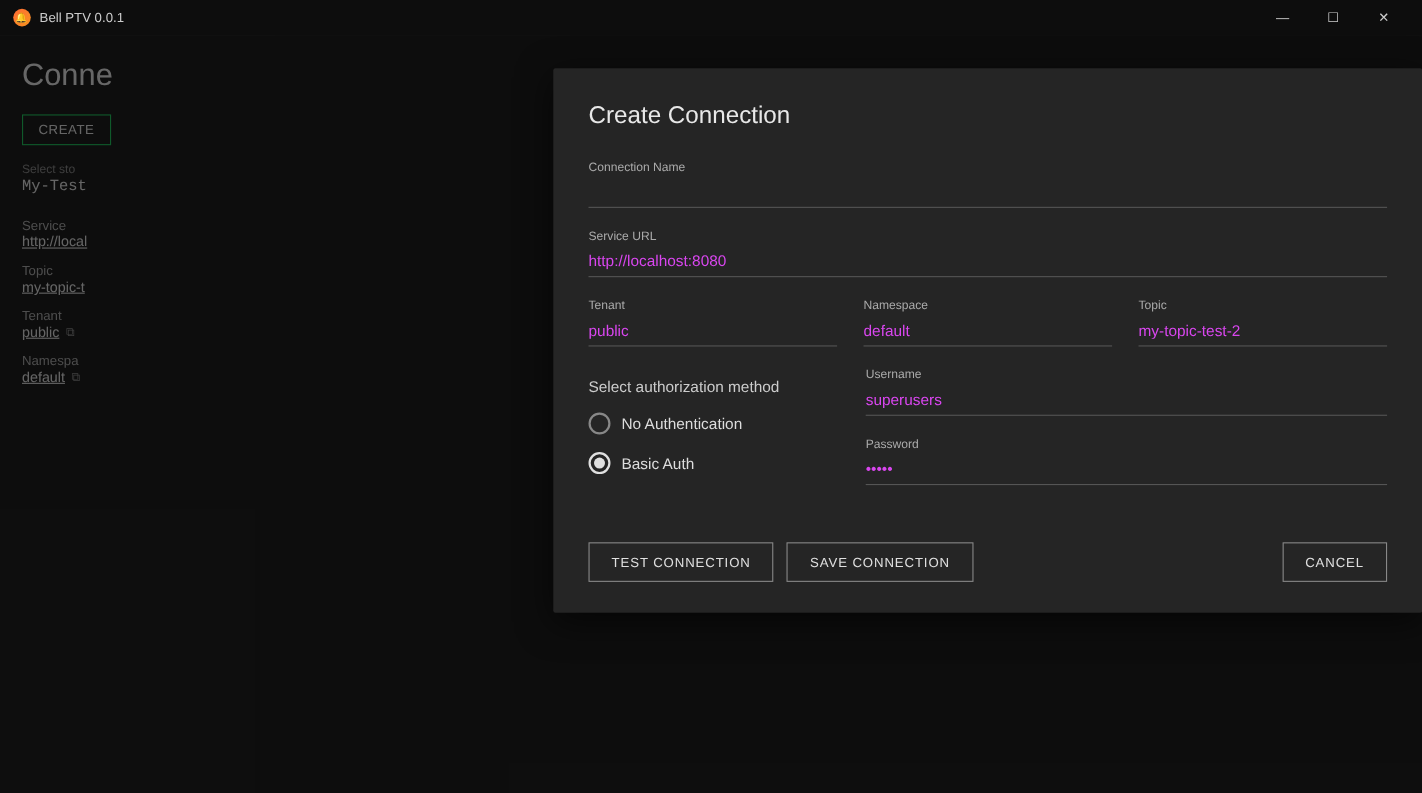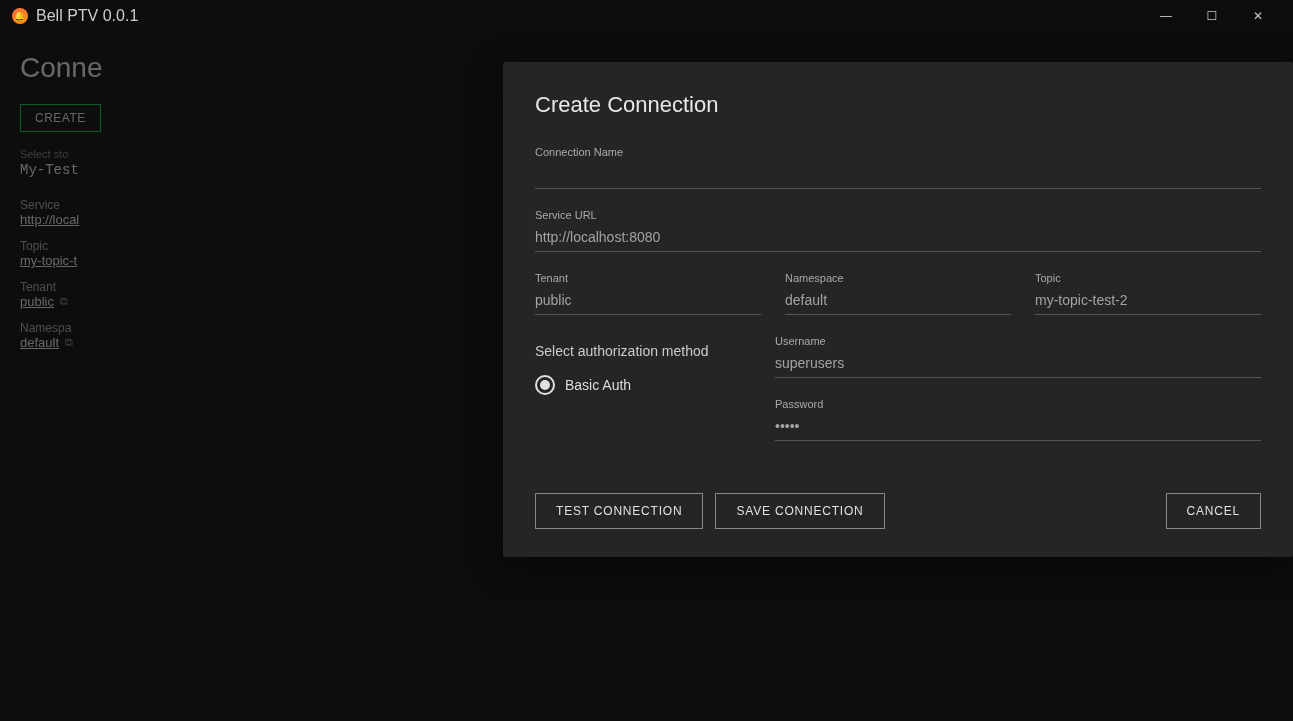--- a/index.html
+++ b/index.html
@@ -33,21 +33,21 @@
       width: 16px;
       height: 16px;
       border-radius: 50%;
       background: linear-gradient(135deg, #ff6b35, #f7931e);
       display: flex;
       align-items: center;
       justify-content: center;
       font-size: 9px;
     }
     .titlebar-title {
-      font-size: 16px;
+      font-size: 12px;
       color: #cccccc;
     }
     .titlebar-controls {
       display: flex;
       gap: 0;
     }
     .titlebar-btn {
       width: 46px;
       height: 32px;
       background: transparent;
@@ -163,40 +163,40 @@
       font-size: 11px;
       color: #aaa;
       margin-bottom: 4px;
       display: block;
     }
     .form-input {
       width: 100%;
       background: transparent;
       border: none;
       border-bottom: 1px solid #555;
-      color: #a3a3a3;
+      color: #d946ef;
       font-size: 14px;
       padding: 4px 0 6px 0;
       outline: none;
     }
 
     .form-row {
       display: flex;
       gap: 24px;
       margin-bottom: 20px;
     }
     .form-row .form-field {
       flex: 1;
       margin-bottom: 0;
     }
 
     
     .auth-section {
       display: flex;
-      gap: 0;
+      gap: 12px;
       margin-top: 8px;
     }
 
     .auth-left {
       width: 240px;
       flex-shrink: 0;
       padding-top: 8px;
     }
     .auth-label {
       font-size: 14px;
@@ -326,20 +326,24 @@
         <div class="form-field">
           <label class="form-label">Topic</label>
           <input class="form-input" type="text" value="my-topic-test-2" style="">
         </div>
       </div>
 
       <div class="auth-section">
         <div class="auth-left">
           <div class="auth-label">Select authorization method</div>
           <div class="radio-option">
+            <div class="radio-btn"></div>
+            <span class="radio-text">No Authentication</span>
+          </div>
+          <div class="radio-option">
             <div class="radio-btn selected"></div>
             <span class="radio-text">Basic Auth</span>
           </div>
         </div>
         <div class="auth-right">
 
           <div class="form-field">
             <label class="form-label">Username</label>
             <input class="form-input" type="text" value="superusers" style="">
           </div>

